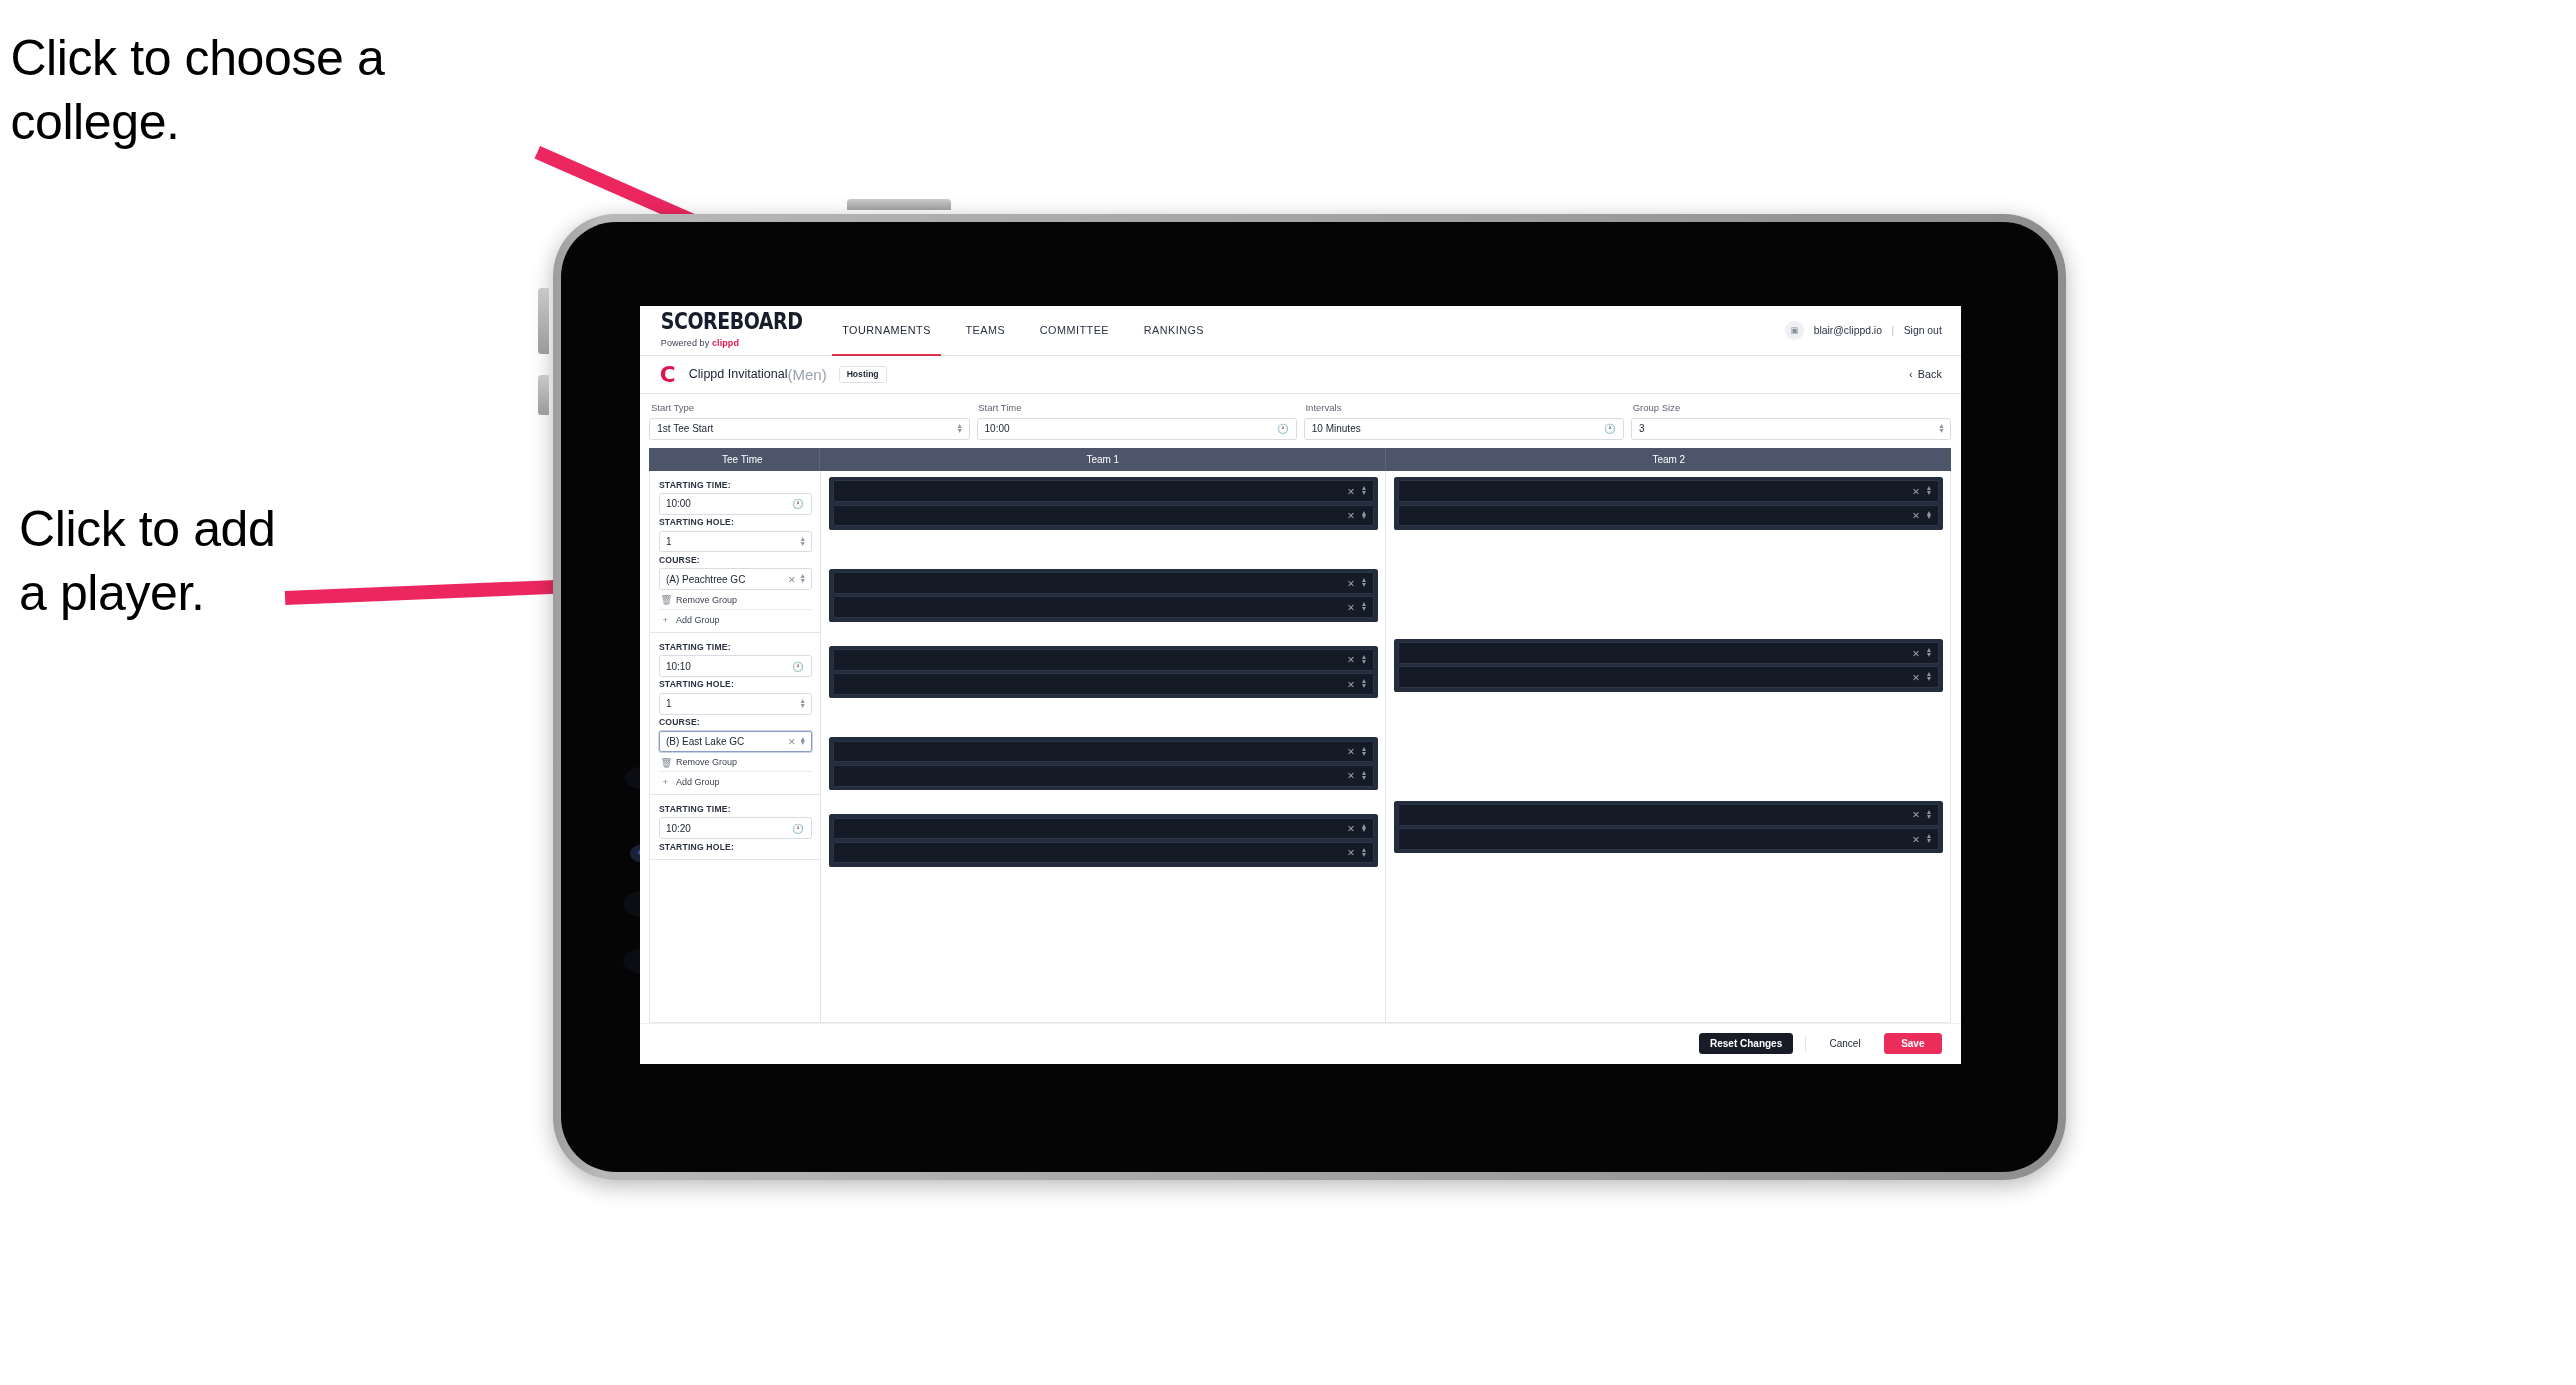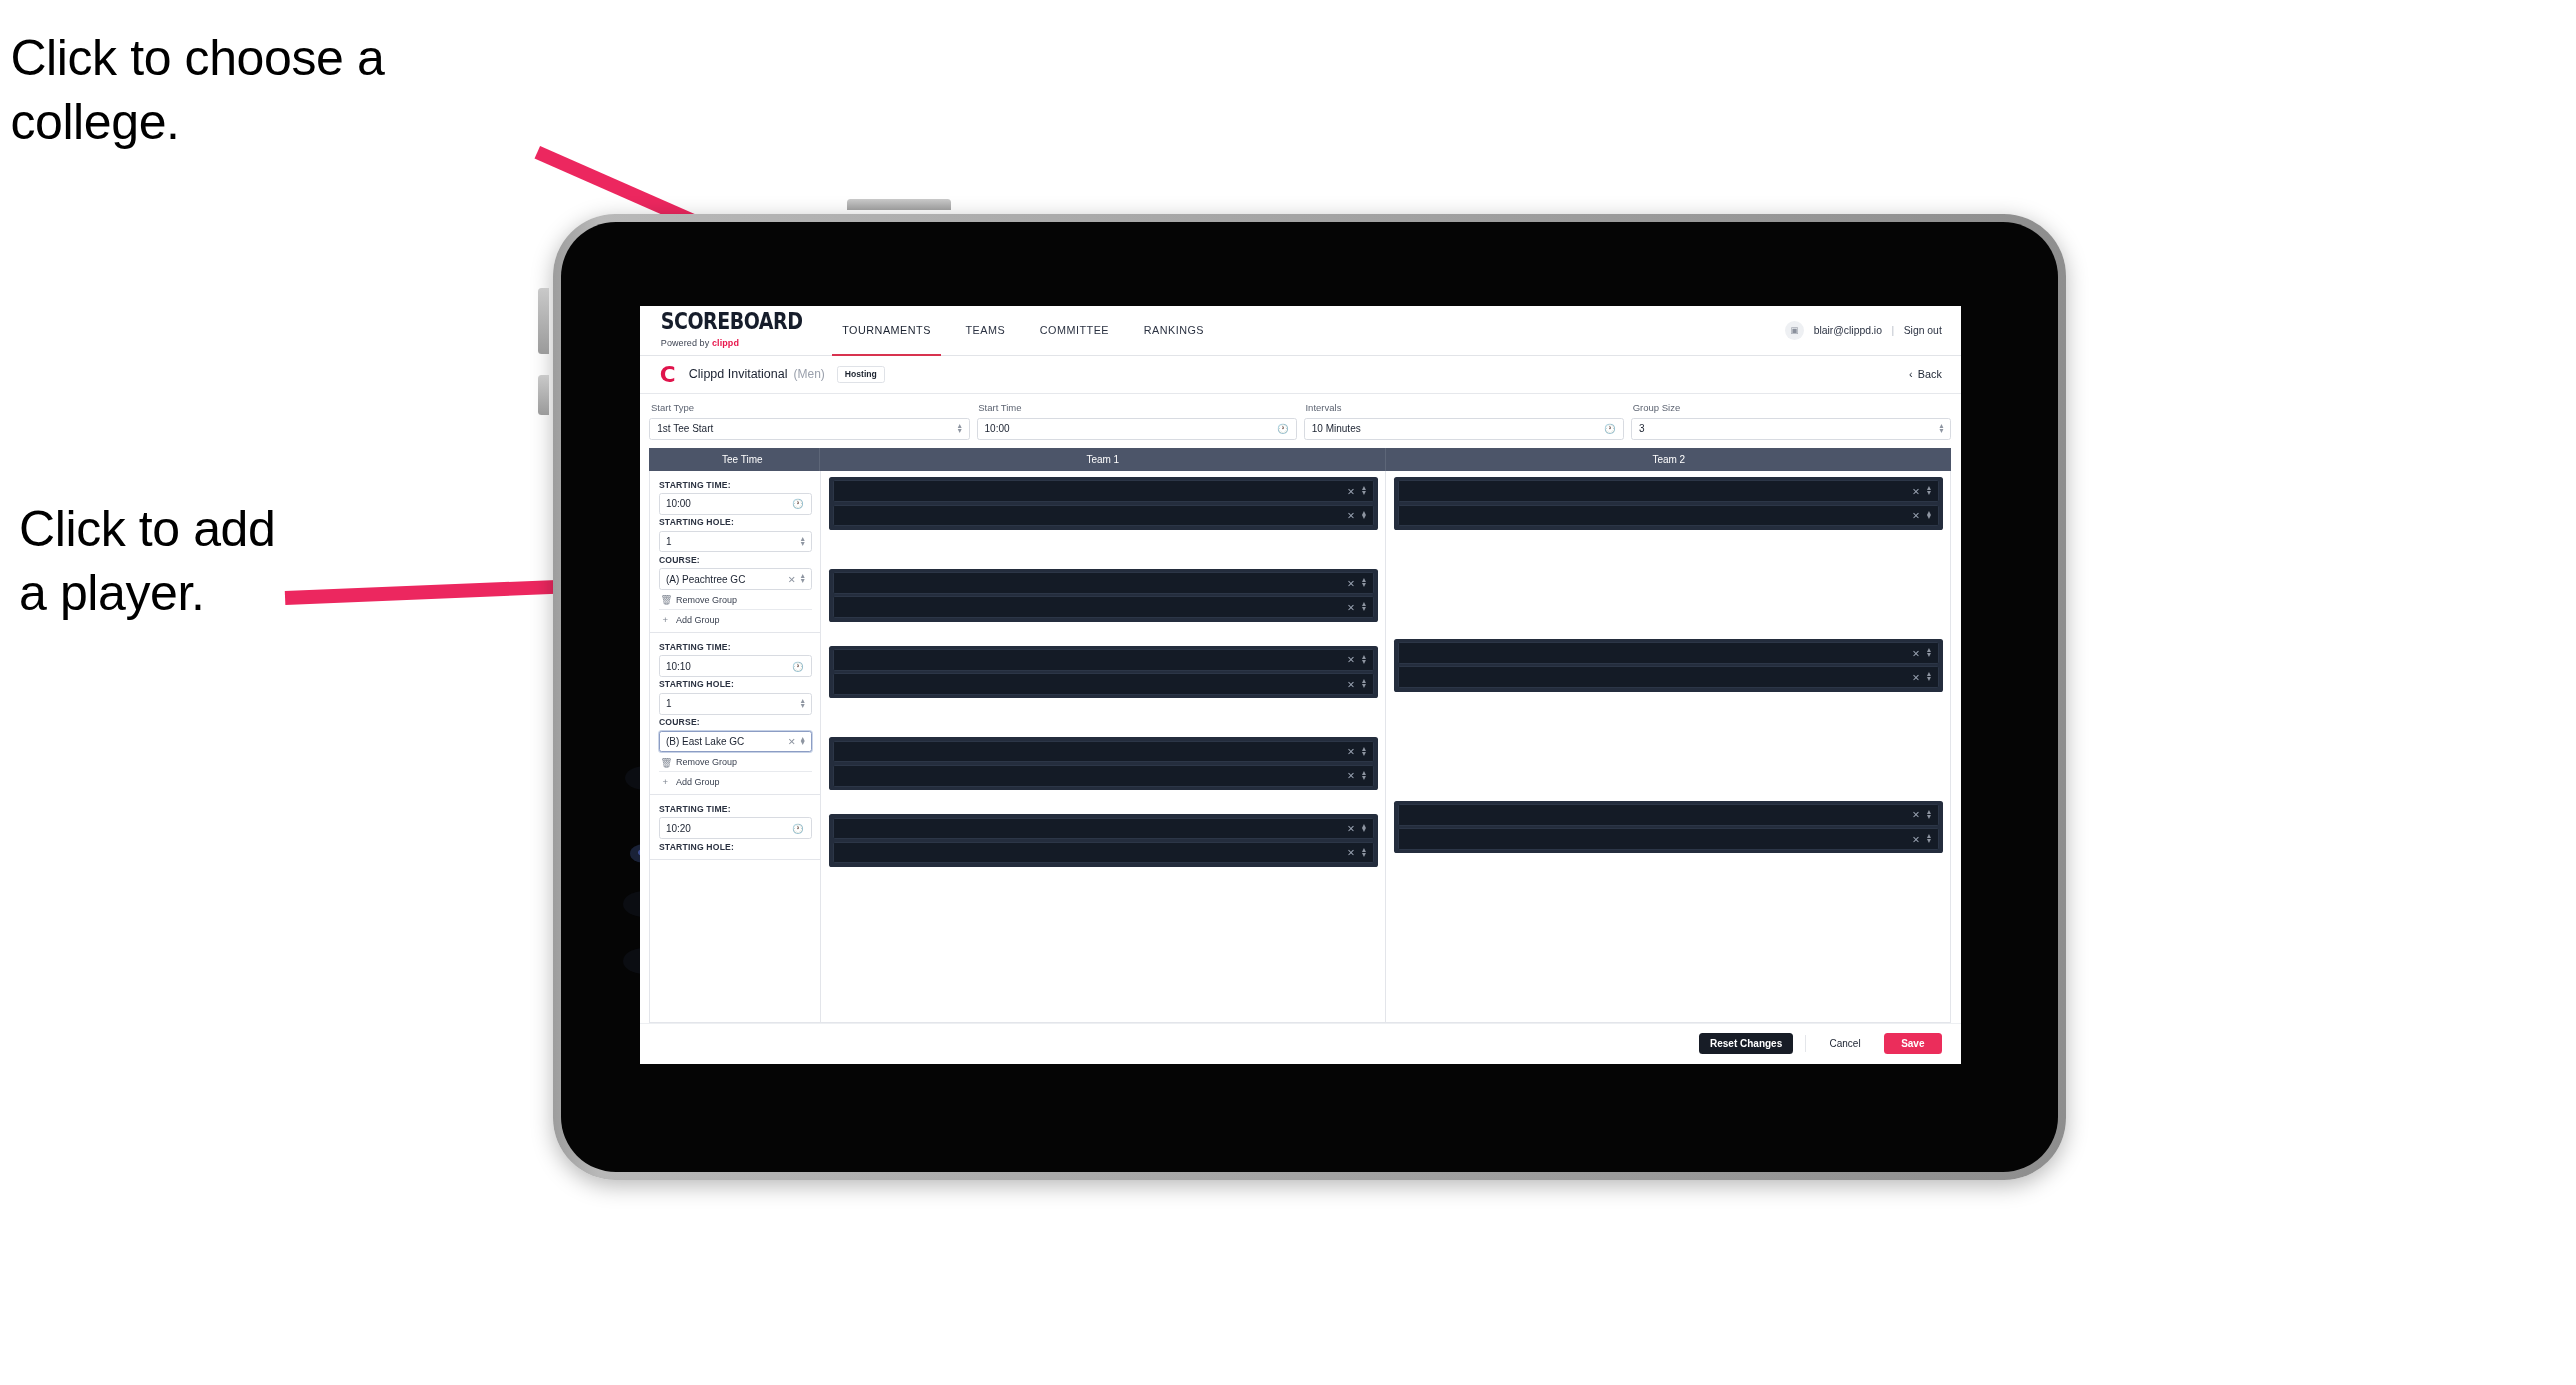--- a/index.html
+++ b/index.html
@@ -119,21 +119,21 @@
     border-bottom: 0.9px solid #e6e8ec;
     background: #fff;
   }
   .c-mark {
     width: 18px; height: 18px; margin-right: 12px;
     display: flex; align-items: center; justify-content: center;
     color: #e0144c; font-size: 21.6px; font-weight: 700;
     font-family: "DejaVu Sans", sans-serif; line-height: 1;
   }
   .tour-name { font-size: 12.5px; color: #1a2130; }
-  .tour-gender { font-size: 12px; color: #9aa0ac; margin-left: 6px; }
+  .tour-gender { font-size: 15px; color: #9aa0ac; }
   .hosting-badge {
     margin-left: 12px; padding: 2.6px 7px;
     border: 0.9px solid #dfe2e7; border-radius: 2.6px;
     font-size: 8.6px; font-weight: 700; color: #1d2430; background: #fff;
   }
   .back-link {
     margin-left: auto; display: flex; align-items: center; gap: 5.2px;
     font-size: 10.8px; color: #222a38; cursor: pointer;
   }
 

